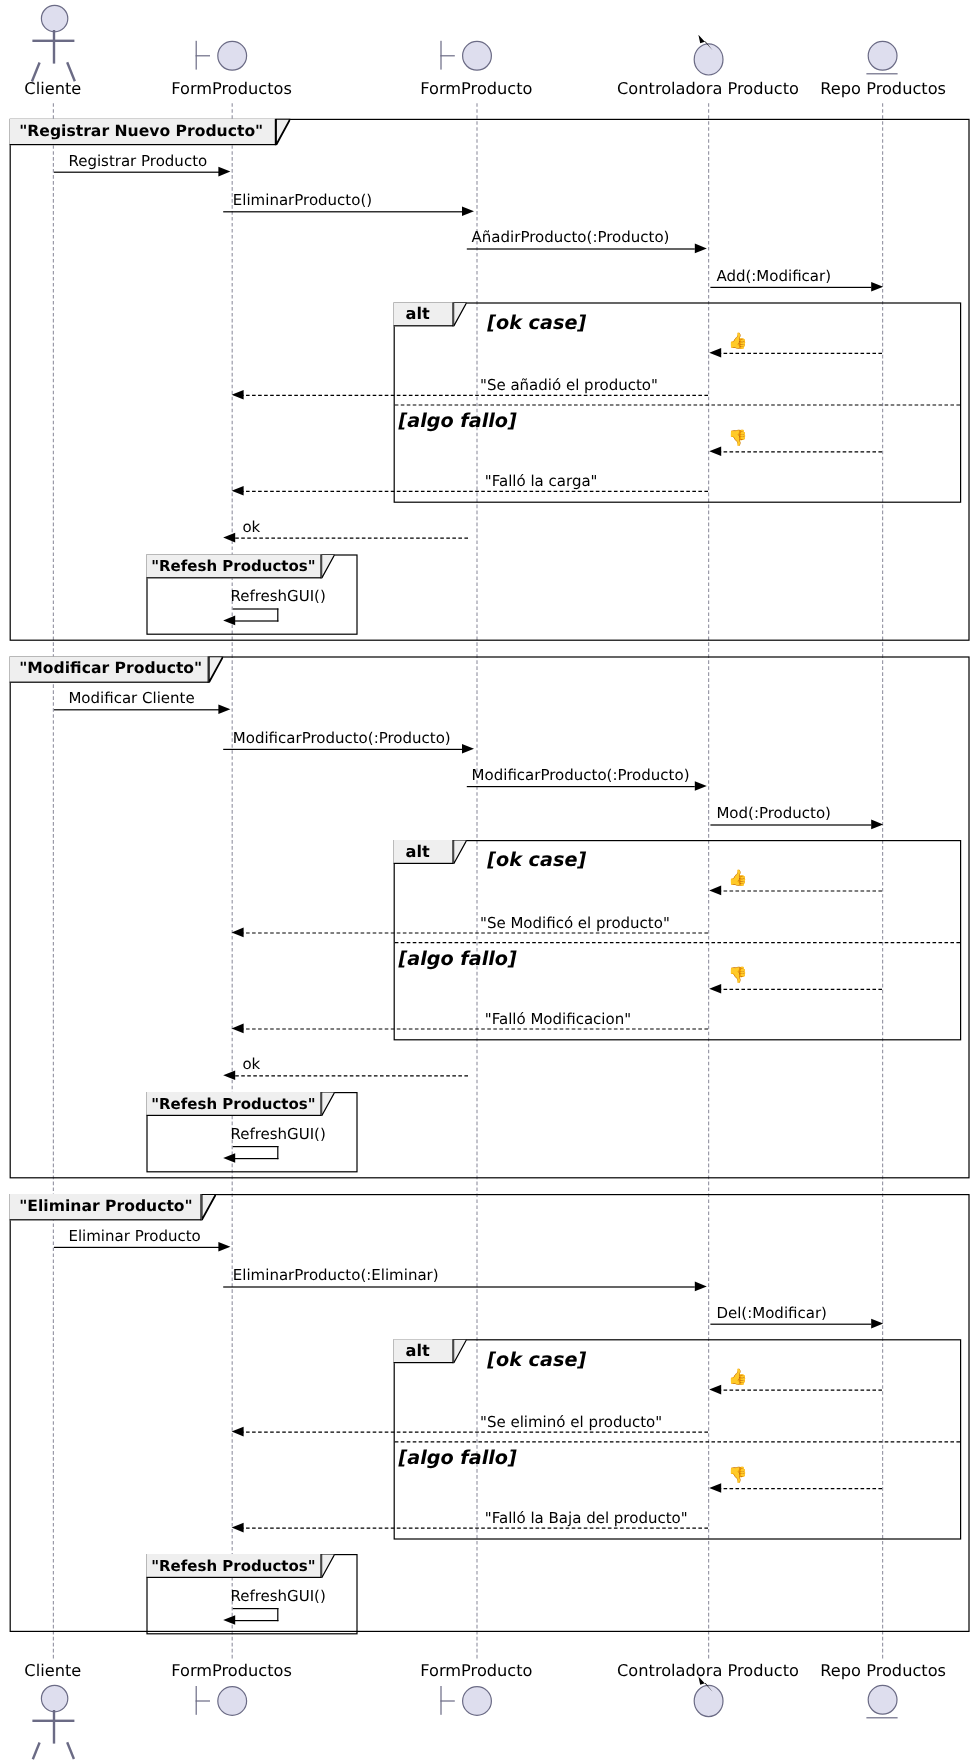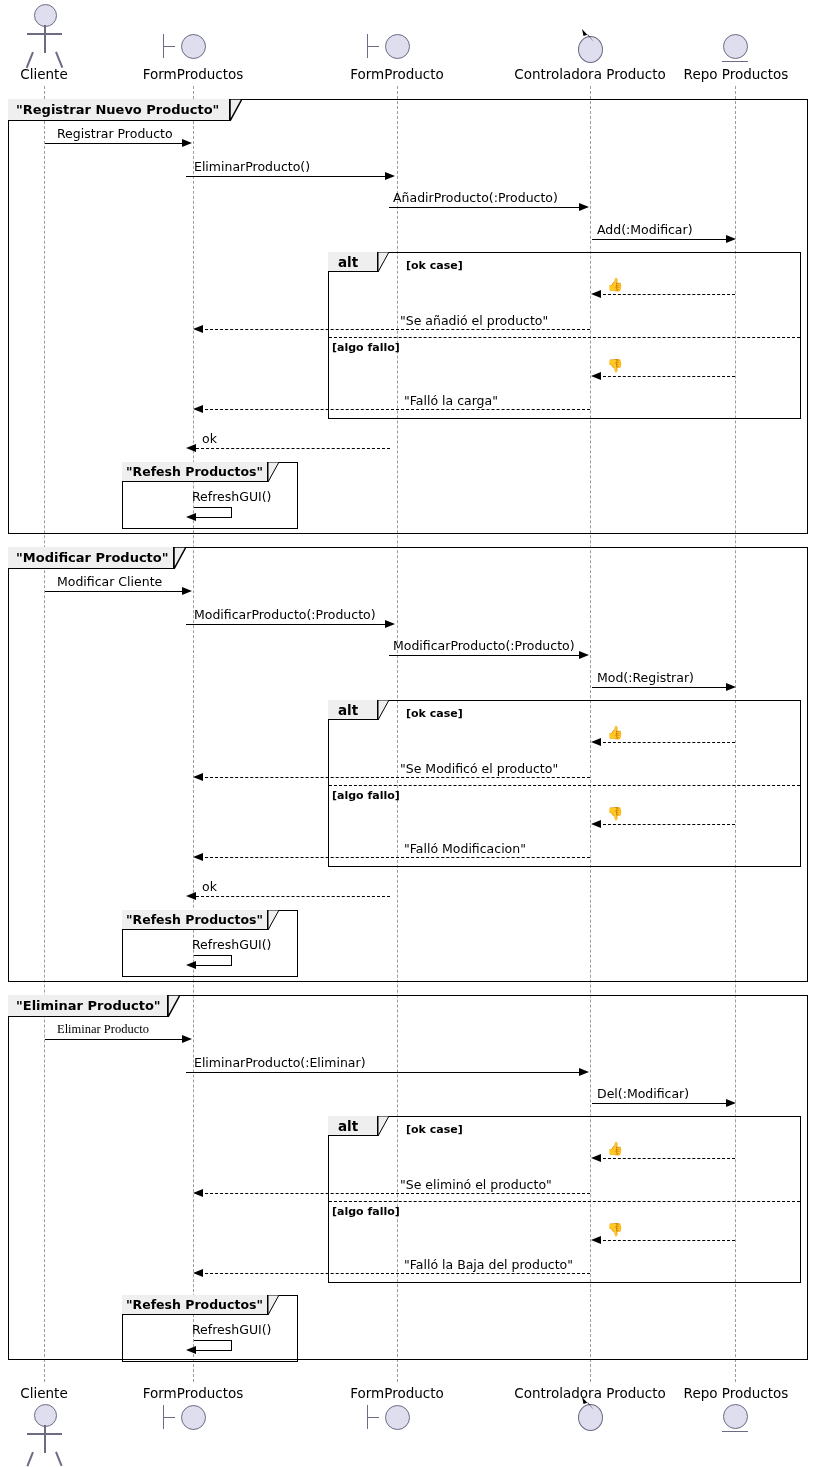--- a/index.html
+++ b/index.html
@@ -15,21 +15,21 @@
   .entity-underline{position:absolute;height:0;width:26px;border-top:1.5px solid #6b6b85;}
   .ctrl-arrow{position:absolute;width:14px;height:14px;}
   .frame{position:absolute;border:1.5px solid #000;background:transparent;box-sizing:border-box;}
   .frame-inner{position:absolute;border:1px solid #000;background:transparent;box-sizing:border-box;}
   .frame-tab{position:absolute;background:#efefef;border-right:1.5px solid #000;border-bottom:1.5px solid #000;
              font-weight:bold;font-size:13px;color:#000;box-sizing:border-box;display:flex;align-items:center;
              padding-left:8px;white-space:nowrap;}
   .alt-tab{position:absolute;background:#efefef;border-right:1px solid #000;border-bottom:1px solid #000;
            font-weight:bold;font-size:13.5px;color:#000;box-sizing:border-box;display:flex;align-items:center;
            padding-left:10px;white-space:nowrap;}
-  .guard{position:absolute;font-weight:bold;font-size:11px;color:#000;white-space:nowrap;}
+  .guard{position:absolute;font-weight:bold;font-size:16px;color:#000;white-space:nowrap;font-style:italic;}
   .divider{position:absolute;height:0;border-top:1px dashed #000;}
   .msg-line{position:absolute;height:0;}
   .msg-solid{border-top:1.2px solid #000;}
   .msg-dash{border-top:1.2px dashed #000;}
   .msg-label{position:absolute;font-size:12.5px;color:#000;white-space:nowrap;}
   .arrow-r,.arrow-l{position:absolute;width:0;height:0;}
   .arrow-r{border-top:4.5px solid transparent;border-bottom:4.5px solid transparent;border-left:10px solid #000;}
   .arrow-l{border-top:4.5px solid transparent;border-bottom:4.5px solid transparent;border-right:10px solid #000;}
   .selfcall{position:absolute;border:1.2px solid #000;border-left:none;box-sizing:border-box;}
   .thumb{position:absolute;font-size:13px;line-height:1;color:#000;}
@@ -152,21 +152,21 @@
   <div class="arrow-r" style="left:182px;top:586.5px;"></div>
 
   <div class="msg-label" style="left:194px;top:607px;">ModificarProducto(:Producto)</div>
   <div class="msg-line msg-solid" style="left:186px;top:624px;width:199px;"></div>
   <div class="arrow-r" style="left:385px;top:619.5px;"></div>
 
   <div class="msg-label" style="left:393px;top:638px;">ModificarProducto(:Producto)</div>
   <div class="msg-line msg-solid" style="left:389px;top:655px;width:190px;"></div>
   <div class="arrow-r" style="left:579px;top:650.5px;"></div>
 
-  <div class="msg-label" style="left:597px;top:670px;">Mod(:Registrar)</div>
+  <div class="msg-label" style="left:597px;top:670px;">Mod(:Producto)</div>
   <div class="msg-line msg-solid" style="left:592px;top:687px;width:134px;"></div>
   <div class="arrow-r" style="left:726px;top:682.5px;"></div>
 
   <div class="frame-inner" style="left:328px;top:700px;width:473px;height:167px;"></div>
   <div class="alt-tab" style="left:328px;top:700px;width:50px;height:20px;">alt</div>
   <svg style="position:absolute;left:378px;top:700px;width:11px;height:20px;">
     <path d="M0,0 L11,0 L0,20 Z" fill="#efefef" stroke="#000" stroke-width="1"></path>
   </svg>
   <div class="guard" style="left:406px;top:707px;">[ok case]</div>
   <span class="thumb" style="left:607px;top:726px;">👍</span>
@@ -196,21 +196,21 @@
   <div class="msg-label" style="left:192px;top:937px;">RefreshGUI()</div>
   <div class="selfcall" style="left:194px;top:955px;width:38px;height:11px;"></div>
   <div class="arrow-l" style="left:186px;top:960.5px;"></div>
 
   <div class="frame" style="left:8px;top:995px;width:800px;height:365px;"></div>
   <div class="frame-tab" style="left:8px;top:995px;width:160px;height:22px;">"Eliminar Producto"</div>
   <svg style="position:absolute;left:168px;top:995px;width:12px;height:22px;">
     <path d="M0,0 L12,0 L0,22 Z" fill="#efefef" stroke="#000" stroke-width="1.5"></path>
   </svg>
 
-  <div class="msg-label" style="left:57px;top:1022px;font-family:Liberation Serif, serif;">Eliminar Producto</div>
+  <div class="msg-label" style="left:57px;top:1022px;">Eliminar Producto</div>
   <div class="msg-line msg-solid" style="left:45px;top:1039px;width:138px;"></div>
   <div class="arrow-r" style="left:182px;top:1034.5px;"></div>
 
   <div class="msg-label" style="left:194px;top:1055px;">EliminarProducto(:Eliminar)</div>
   <div class="msg-line msg-solid" style="left:186px;top:1072px;width:393px;"></div>
   <div class="arrow-r" style="left:579px;top:1067.5px;"></div>
 
   <div class="msg-label" style="left:597px;top:1086px;">Del(:Modificar)</div>
   <div class="msg-line msg-solid" style="left:592px;top:1103px;width:134px;"></div>
   <div class="arrow-r" style="left:726px;top:1098.5px;"></div>

